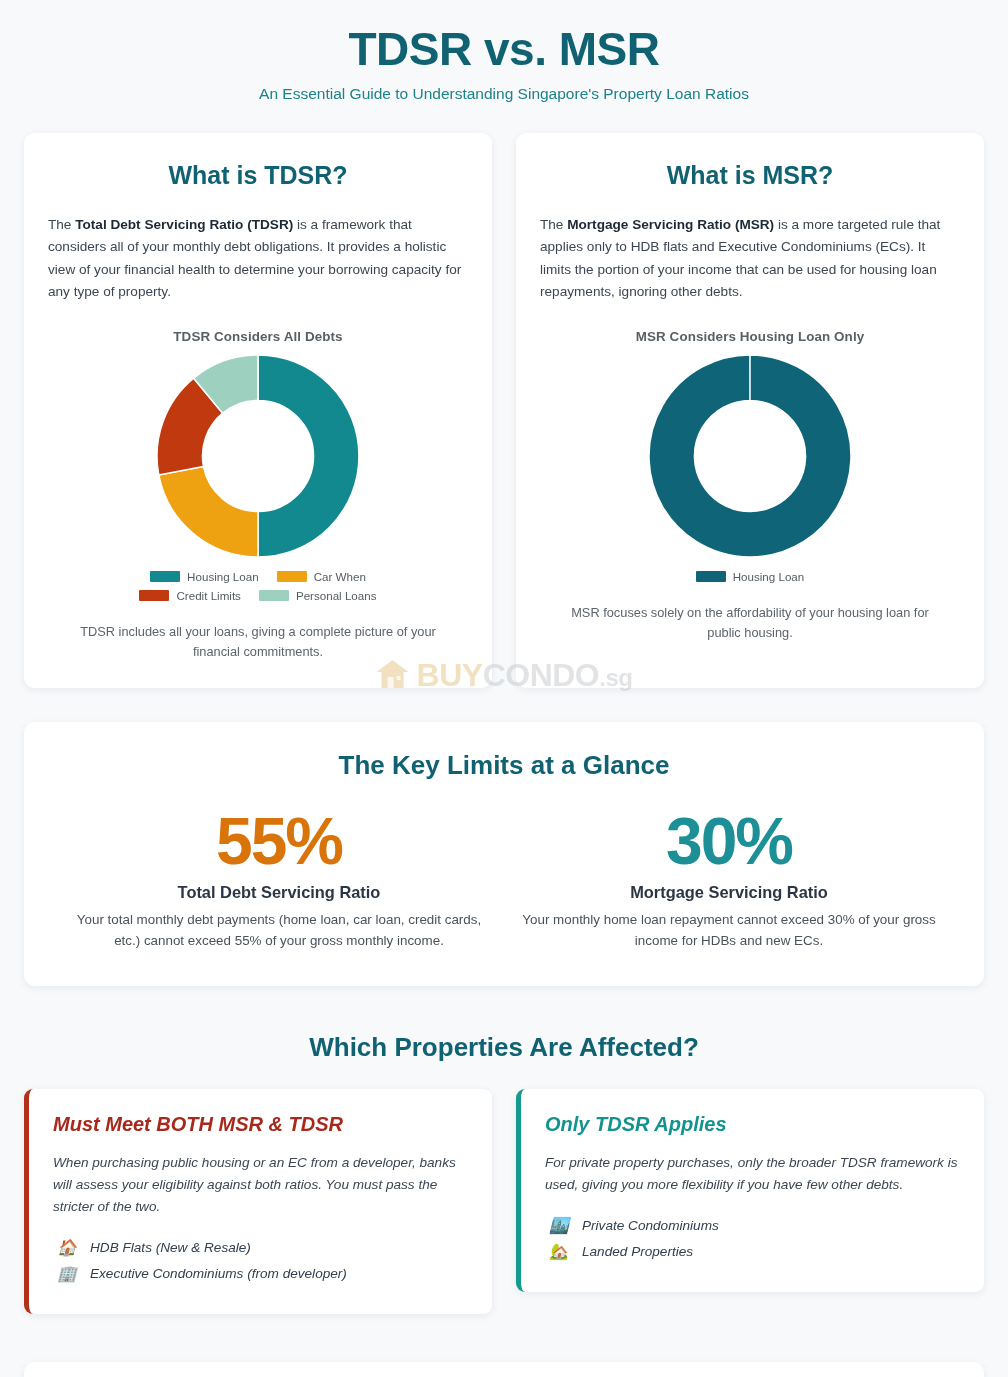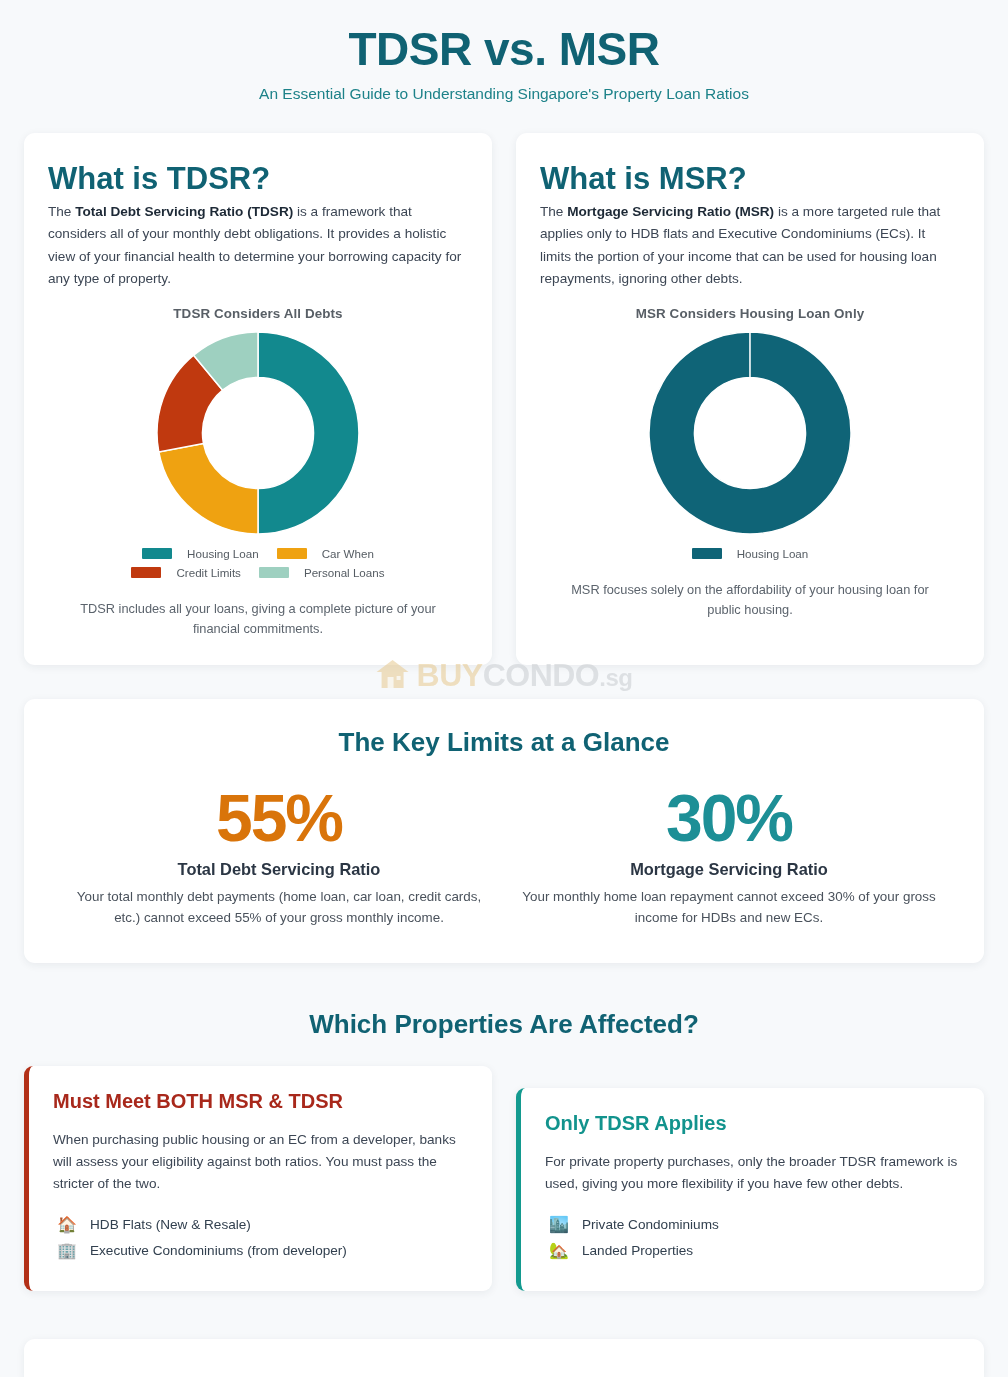--- a/index.html
+++ b/index.html
@@ -33,35 +33,36 @@
   .card {
     background: #ffffff;
     border-radius: 11px;
     box-shadow: 0 2px 9px rgba(25,45,60,0.07);
   }
 
   
   .top-row { display: flex; gap: 24px; align-items: stretch; }
   .top-card { flex: 1 1 0; padding: 28px 24px 26px 24px; position: relative; }
   .top-card h2 {
-    font-size: 31px;
+    font-size: 25px;
     font-weight: bold;
     color: #106273;
-    margin-bottom: 4px;
+    margin-bottom: 24px;
+    text-align: center;
   }
   .top-card h2.teal2 { color: #106273; }
   .body-text {
     font-size: 13.6px;
     line-height: 1.63;
     color: #3c4654;
   }
   .body-text b { color: #1d2936; font-weight: bold; }
 
   
-  .chart-block { margin-top: 16px; }
+  .chart-block { margin-top: 26px; }
   .chart-title {
     text-align: center;
     font-size: 13.4px;
     font-weight: bold;
     color: #585f66;
     letter-spacing: 0.1px;
     margin-bottom: 8px;
   }
   .donut-wrap { display: flex; justify-content: center; align-items: center; }
   .donut { display: block; }
@@ -69,21 +70,21 @@
   .legend {
     margin-top: 10px;
     display: flex;
     flex-wrap: wrap;
     justify-content: center;
     gap: 6px 18px;
     max-width: 330px;
     margin-left: auto;
     margin-right: auto;
   }
-  .legend-item { display: flex; align-items: center; gap: 15px; }
+  .legend-item { display: flex; align-items: center; gap: 7px; }
   .legend-swatch { width: 30px; height: 11px; border-radius: 1px; flex: none; }
   .legend-label { font-size: 11.6px; color: #555c63; white-space: nowrap; }
 
   .chart-caption {
     margin-top: 20px;
     text-align: center;
     font-size: 12.8px;
     line-height: 1.55;
     color: #5c646d;
     padding: 0 14px;
@@ -141,21 +142,21 @@
 
   
   .affected-title {
     text-align: center;
     font-size: 26px;
     font-weight: bold;
     color: #106273;
     margin-top: 46px;
     margin-bottom: 26px;
   }
-  .affected-row { display: flex; gap: 24px; align-items: flex-end; }
+  .affected-row { display: flex; gap: 24px; align-items: flex-start; font-style: italic; }
   .affected-card {
     flex: 1 1 0;
     padding: 24px 24px 26px 24px;
     border-left: 5px solid #b23018;
     border-radius: 9px;
   }
   .affected-card.teal-edge { border-left-color: #139a8f; }
   .affected-card h3 { font-size: 20px; font-weight: bold; margin-bottom: 16px; }
   .affected-card h3.red { color: #a8281b; }
   .affected-card h3.teal { color: #12938d; }

